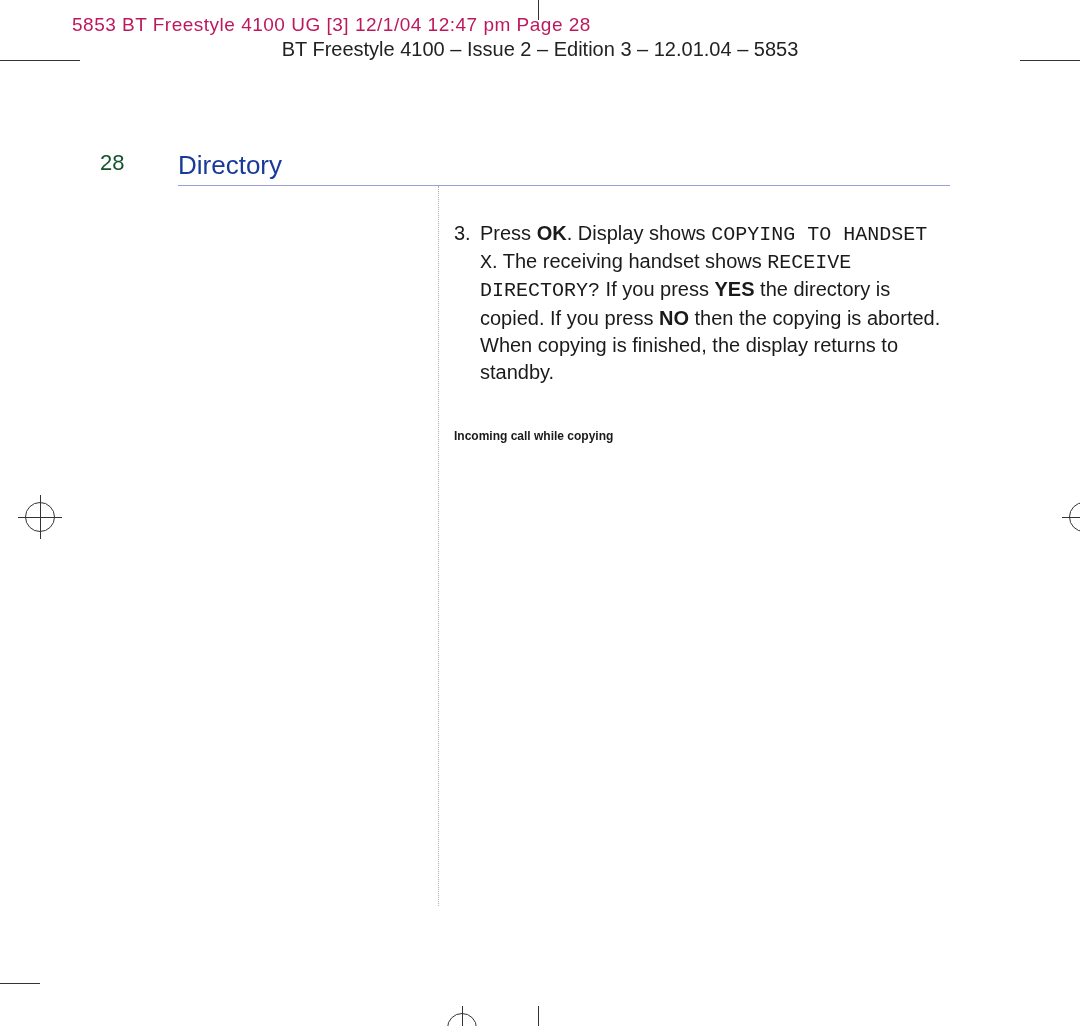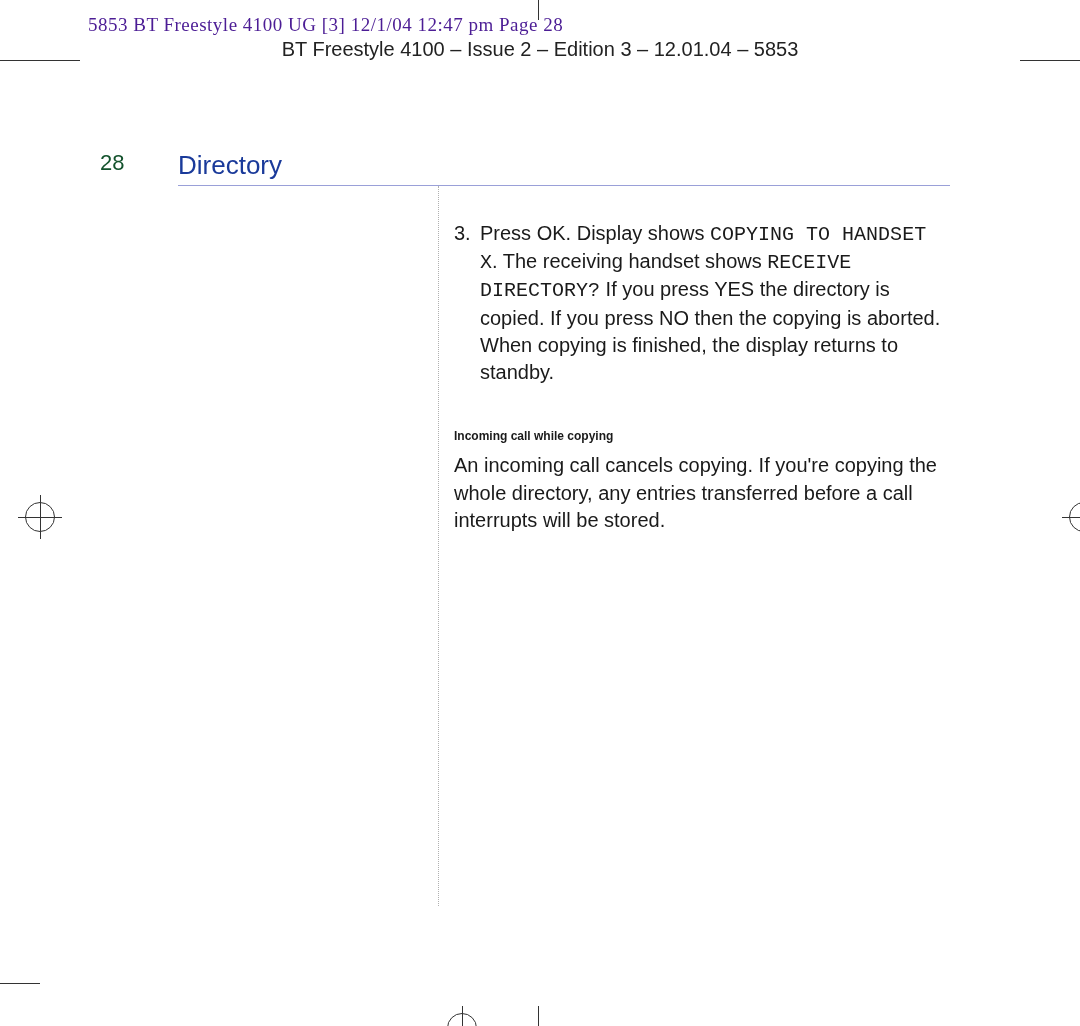--- a/index.html
+++ b/index.html
@@ -7,25 +7,25 @@
       width: 1080px;
       height: 1026px;
       background: #fff;
       font-family: Arial, Helvetica, sans-serif;
       position: relative;
       color: #1a1a1a;
     }
     .print-slug {
       position: absolute;
       top: 14px;
-      left: 88px;
-      font-family: Liberation Serif, serif;
+      left: 72px;
+      font-family: Liberation Sans, sans-serif;
       font-size: 19px;
       letter-spacing: 0.5px;
-      color: #4c1d95;
+      color: #be185d;
     }
     .print-header {
       position: absolute;
       top: 38px;
       width: 100%;
       text-align: center;
       font-size: 20px;
       color: #222;
     }
     .page-num {
@@ -63,21 +63,21 @@
       left: 454px;
       width: 490px;
       font-size: 20px;
       line-height: 1.36;
       color: #1a1a1a;
     }
     .content p { margin-bottom: 24px; }
     .step { display: flex; }
     .step-num { width: 26px; flex-shrink: 0; }
     .step-body { flex: 1; }
-    .bold { font-weight: normal; }
+    .bold { font-weight: bold; }
     .lcd { font-family: "Courier New", monospace; letter-spacing: 0px; }
     .subh {
       font-weight: bold;
       margin-top: 18px;
       margin-bottom: 8px;
       font-size: 12px;
     }
     
     .reg { position: absolute; }
     .reg-circle {
@@ -110,21 +110,20 @@
   <div class="step">
     <div class="step-num">3.</div>
     <div class="step-body">
       <p>
         <span>Press </span><span class="bold">OK</span><span>. Display shows </span><span class="lcd">COPYING TO HANDSET X</span><span>. The receiving handset shows </span><span class="lcd">RECEIVE DIRECTORY?</span><span> If you press </span><span class="bold">YES</span><span> the directory is copied. If you press </span><span class="bold">NO</span><span> then the copying is aborted. When copying is finished, the display returns to standby.</span>
       </p>
     </div>
   </div>
 
   <div class="subh">Incoming call while copying</div>
-  <p>An incoming call cancels copying. If you're copying the whole directory, any entries transferred before a call interrupts will be stored.</p>
 
 </div>
 
 <div class="reg" style="top:495px;left:18px">
   <div class="reg-circle" style="top:7px;left:7px"></div>
   <div class="reg-cross-h" style="top:22px;left:0"></div>
   <div class="reg-cross-v" style="top:0;left:22px"></div>
 </div>
 <div class="reg" style="top:495px;right:18px">
   <div class="reg-circle" style="top:7px;left:7px"></div>

